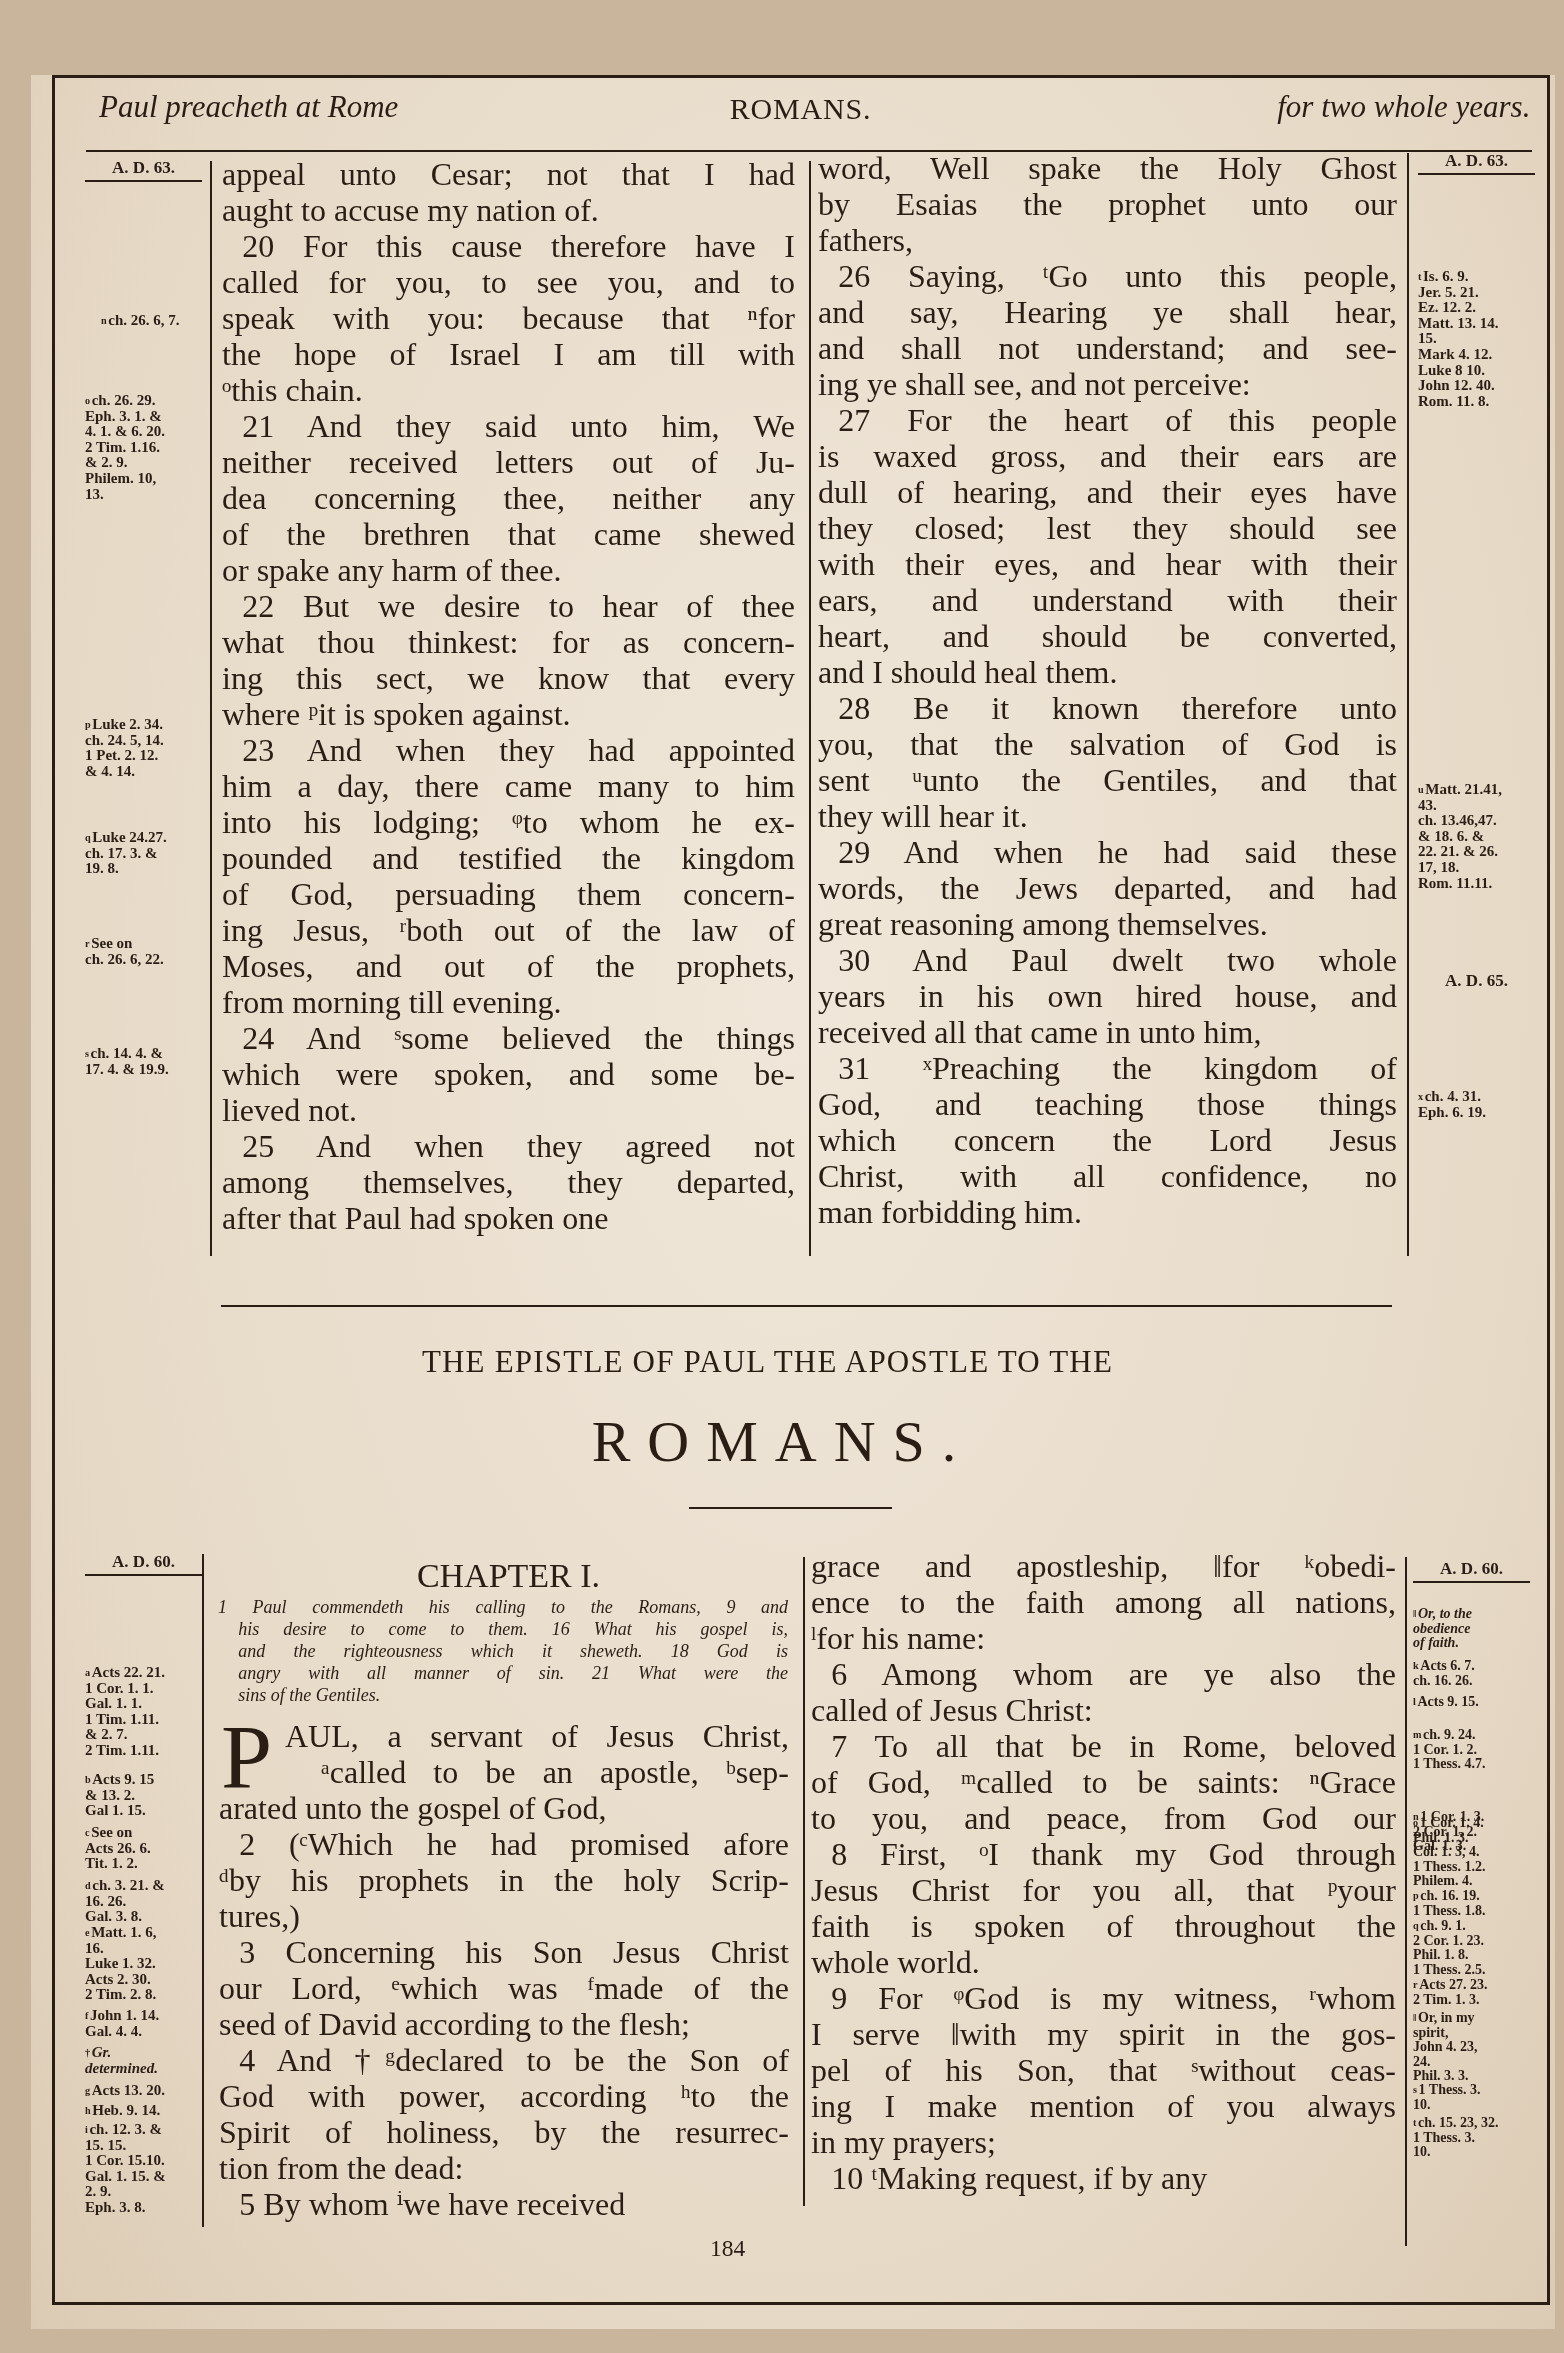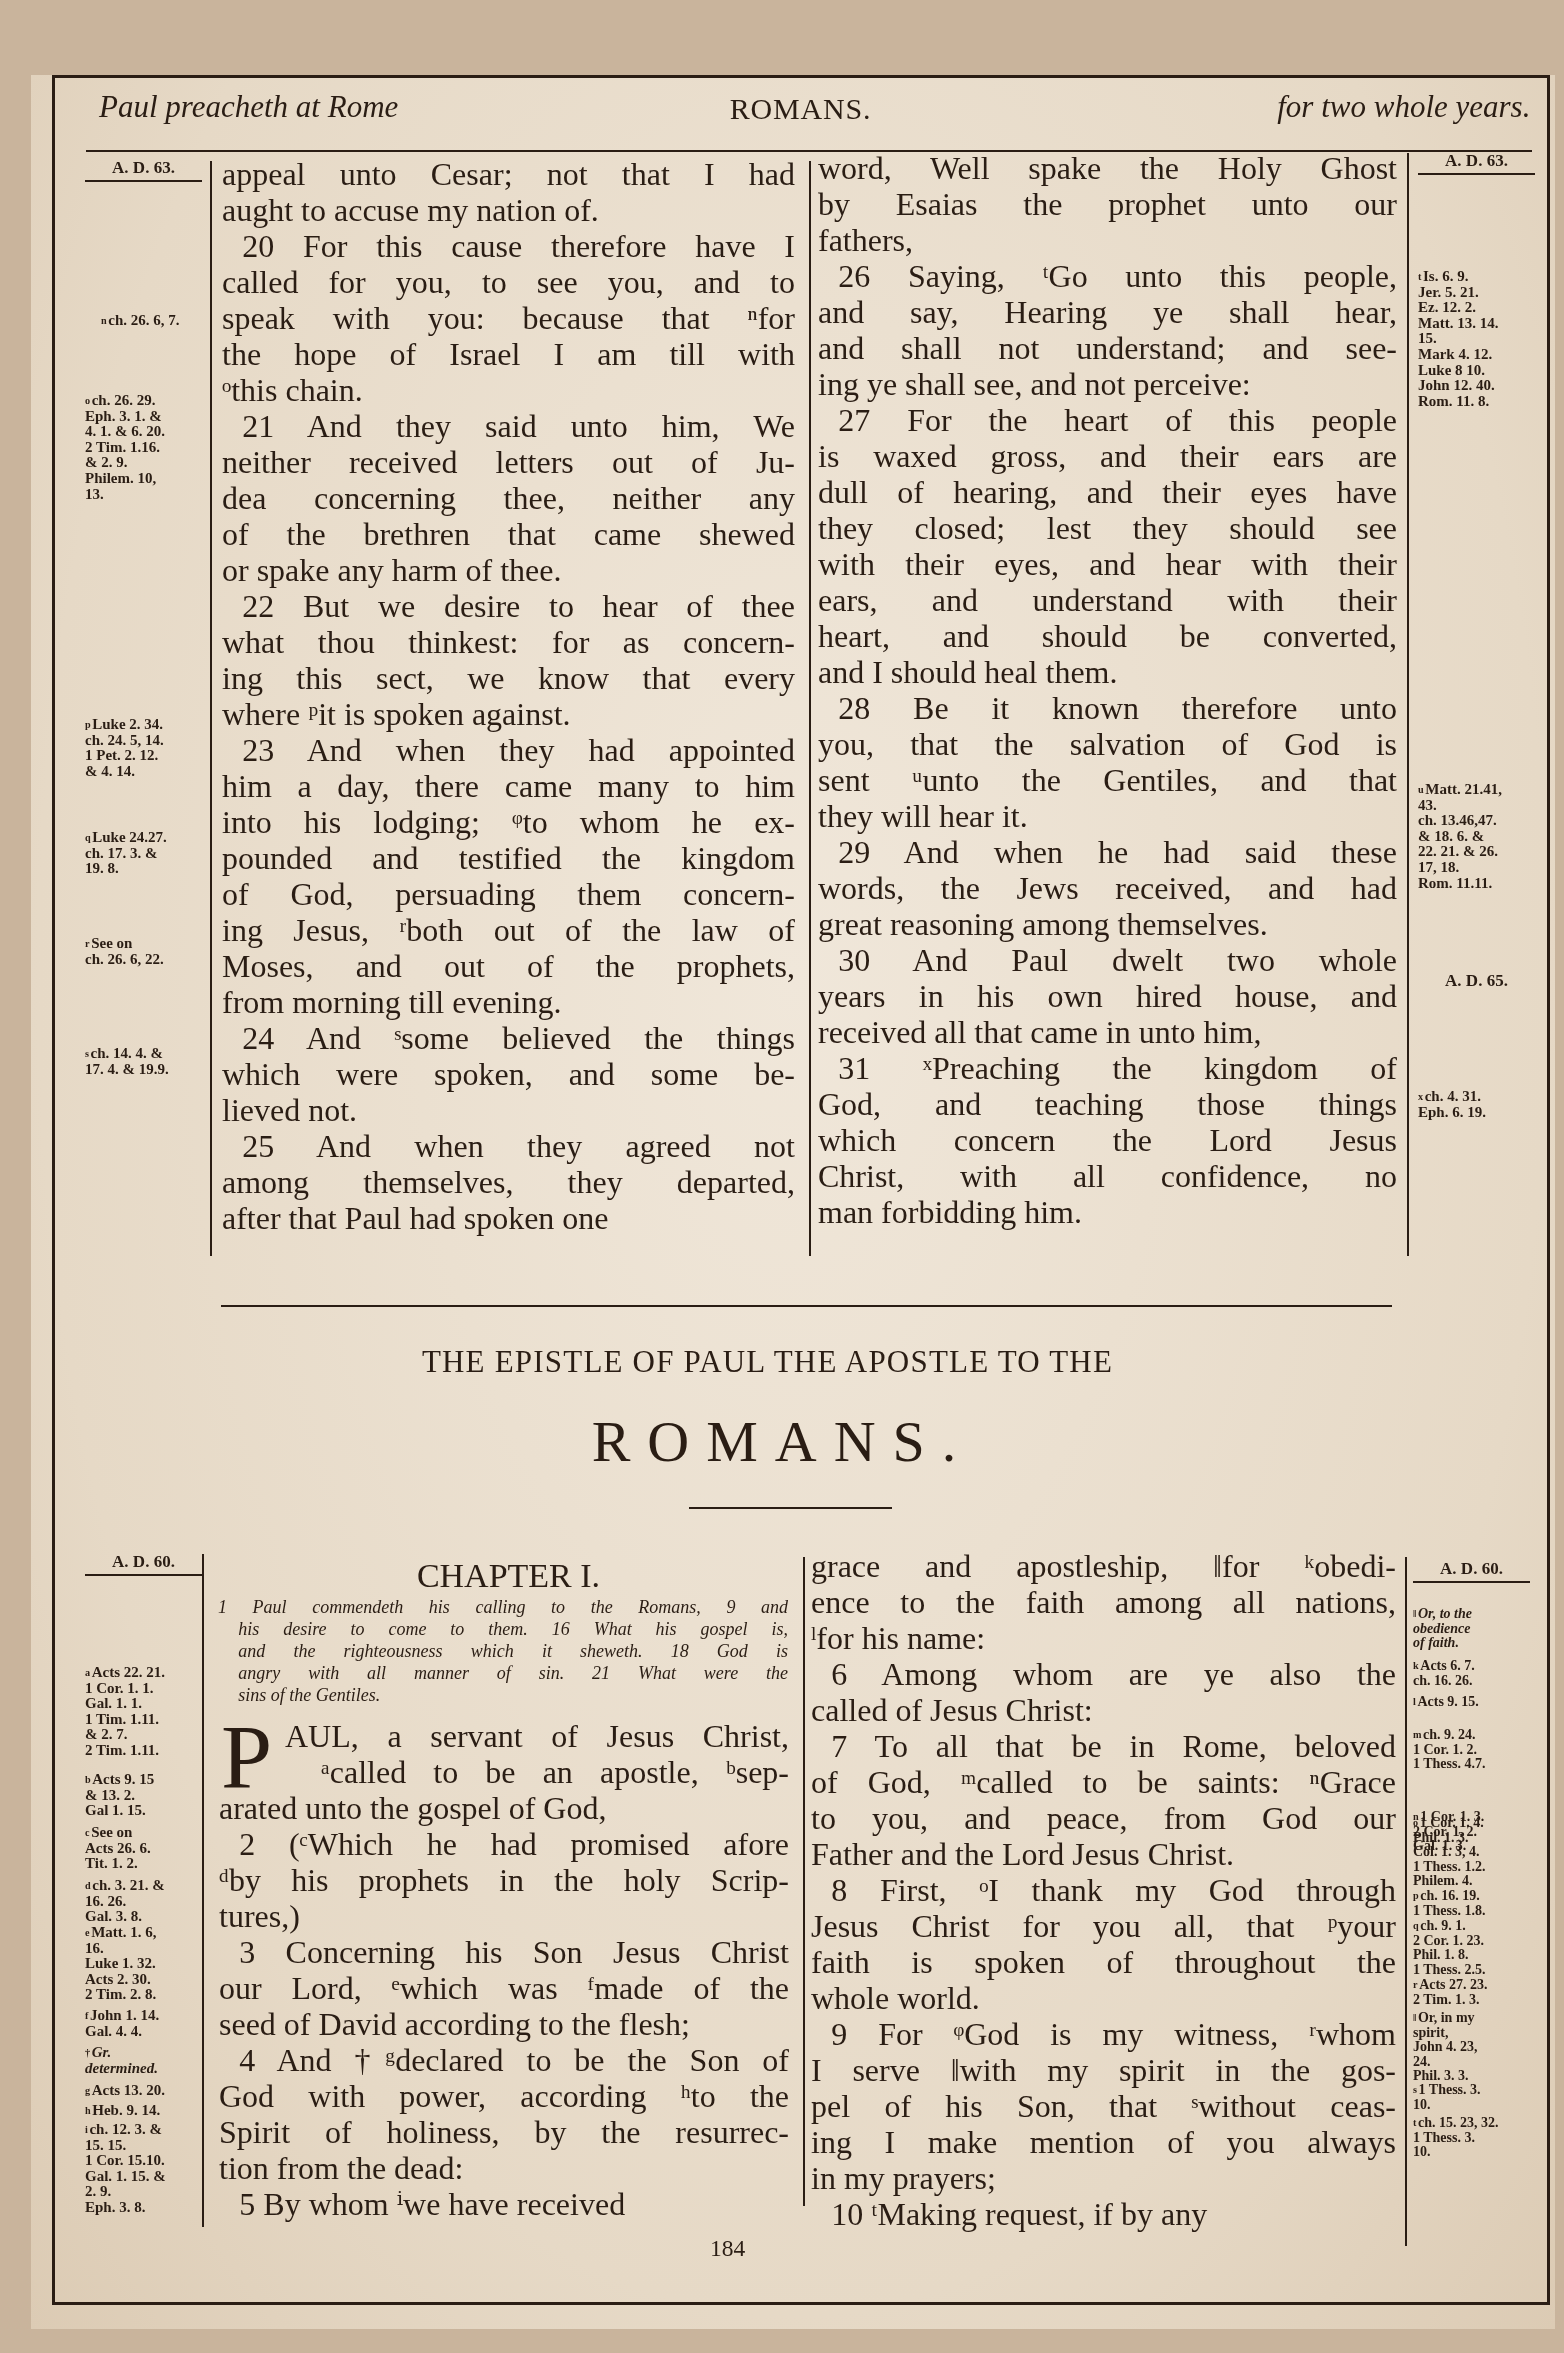--- a/index.html
+++ b/index.html
@@ -184,21 +184,21 @@
     <span class="line">they closed; lest they should see</span>
     <span class="line">with their eyes, and hear with their</span>
     <span class="line">ears, and understand with their</span>
     <span class="line">heart, and should be converted,</span>
     <span class="line last">and I should heal them.</span>
     <span class="line" style="padding-left: 20.3px;">28 Be it known therefore unto</span>
     <span class="line">you, that the salvation of God is</span>
     <span class="line">sent ᵘunto the Gentiles, and that</span>
     <span class="line last">they will hear it.</span>
     <span class="line" style="padding-left: 20.3px;">29 And when he had said these</span>
-    <span class="line">words, the Jews received, and had</span>
+    <span class="line">words, the Jews departed, and had</span>
     <span class="line last">great reasoning among themselves.</span>
     <span class="line" style="padding-left: 20.3px;">30 And Paul dwelt two whole</span>
     <span class="line">years in his own hired house, and</span>
     <span class="line last">received all that came in unto him,</span>
     <span class="line" style="padding-left: 20.3px;">31 ˣPreaching the kingdom of</span>
     <span class="line">God, and teaching those things</span>
     <span class="line">which concern the Lord Jesus</span>
     <span class="line">Christ, with all confidence, no</span>
     <span class="line last">man forbidding him.</span>
   </div>
@@ -317,21 +317,20 @@
   </div>
 <div class="col" id="ch-right-col" style="left:811px;top:1548px;width:585px;">
     <span class="line">grace and apostleship, ‖for ᵏobedi-</span>
     <span class="line">ence to the faith among all nations,</span>
     <span class="line last">ˡfor his name:</span>
     <span class="line" style="padding-left: 20.3px;">6 Among whom are ye also the</span>
     <span class="line last">called of Jesus Christ:</span>
     <span class="line" style="padding-left: 20.3px;">7 To all that be in Rome, beloved</span>
     <span class="line">of God, ᵐcalled to be saints: ⁿGrace</span>
     <span class="line">to you, and peace, from God our</span>
-    <span class="line last">Father and the Lord Jesus Christ.</span>
     <span class="line" style="padding-left: 20.3px;">8 First, ᵒI thank my God through</span>
     <span class="line">Jesus Christ for you all, that ᵖyour</span>
     <span class="line">faith is spoken of throughout the</span>
     <span class="line last">whole world.</span>
     <span class="line" style="padding-left: 20.3px;">9 For ᵠGod is my witness, ʳwhom</span>
     <span class="line">I serve ‖with my spirit in the gos-</span>
     <span class="line">pel of his Son, that ˢwithout ceas-</span>
     <span class="line">ing I make mention of you always</span>
     <span class="line last">in my prayers;</span>
     <span class="line last" style="padding-left: 20.3px;">10 ᵗMaking request, if by any</span>

